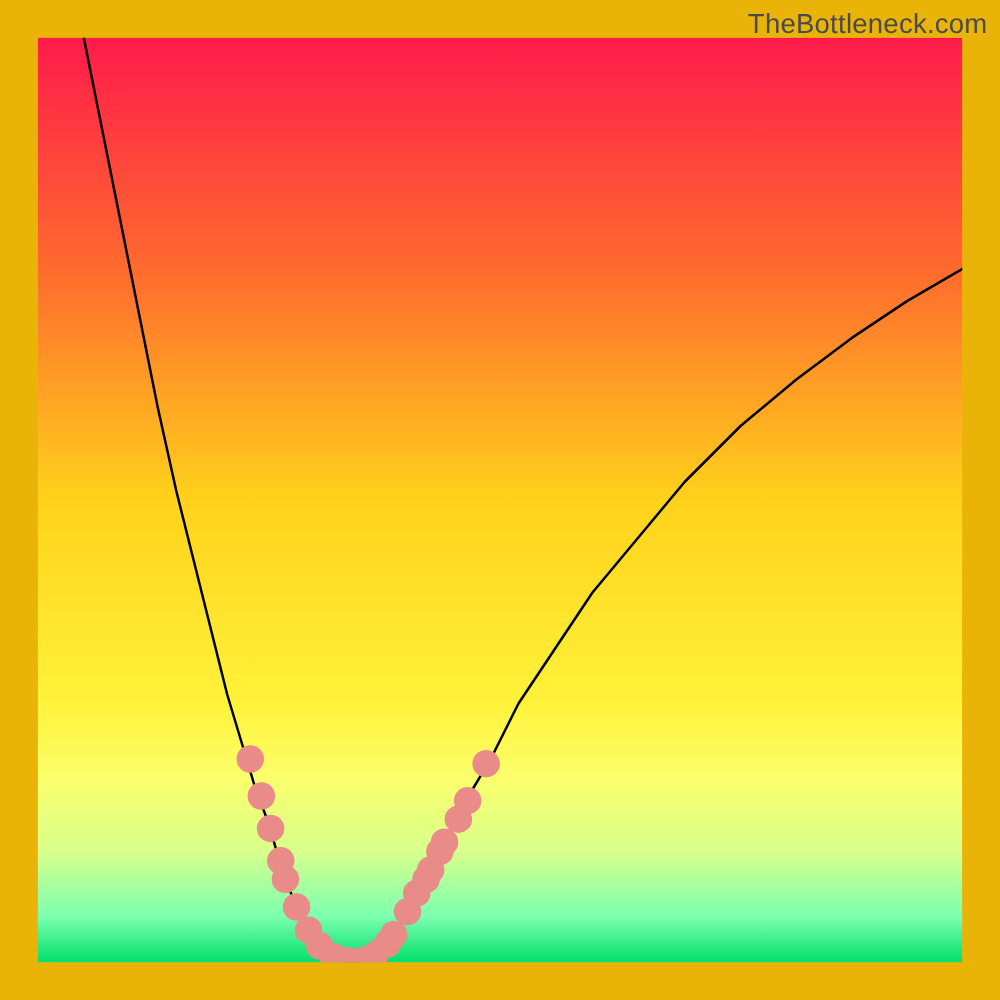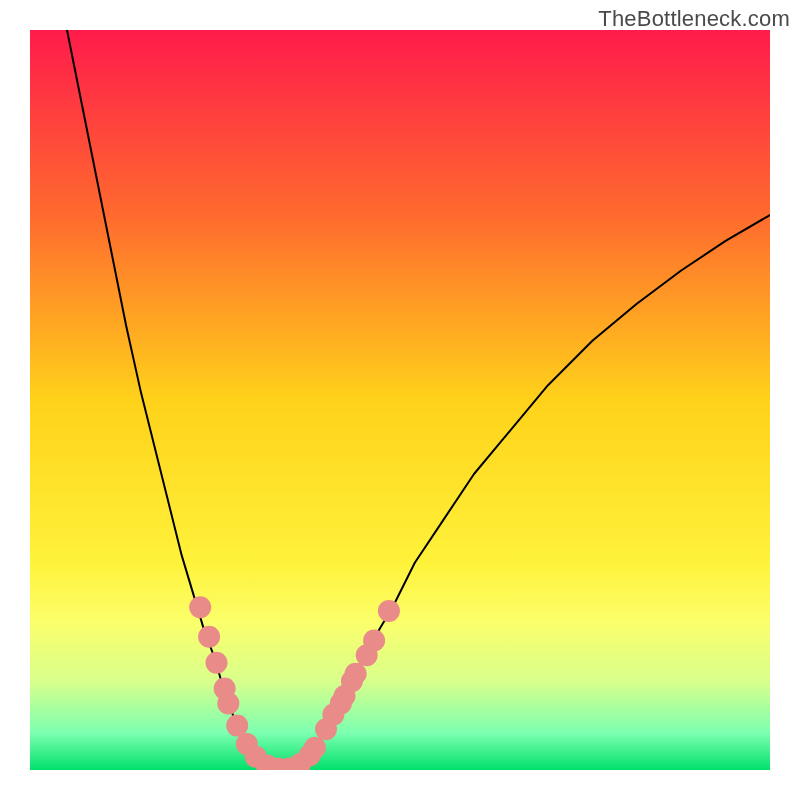--- a/index.html
+++ b/index.html
@@ -8,21 +8,21 @@
     width: 800px;
     height: 800px;
     overflow: hidden;
     background: #000;
     font-family: Arial, Helvetica, sans-serif;
   }
   .frame {
     position: relative;
     width: 800px;
     height: 800px;
-    background: #ffffff;
+    background: #eab308;
   }
   .plot-area {
     position: absolute;
     left: 30px;
     top: 30px;
     width: 740px;
     height: 740px;
     overflow: hidden;
   }
   .watermark {

